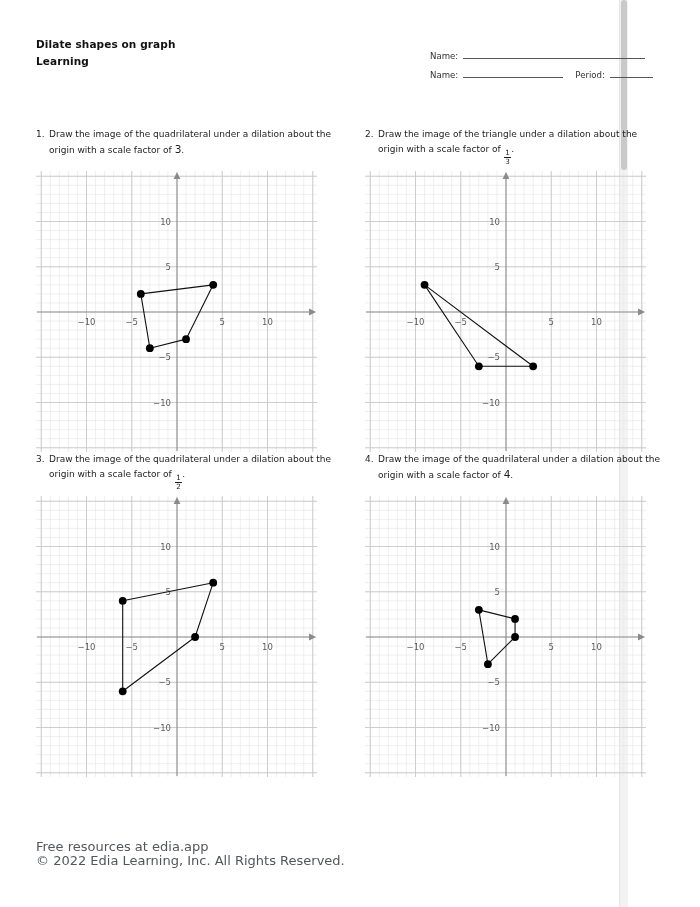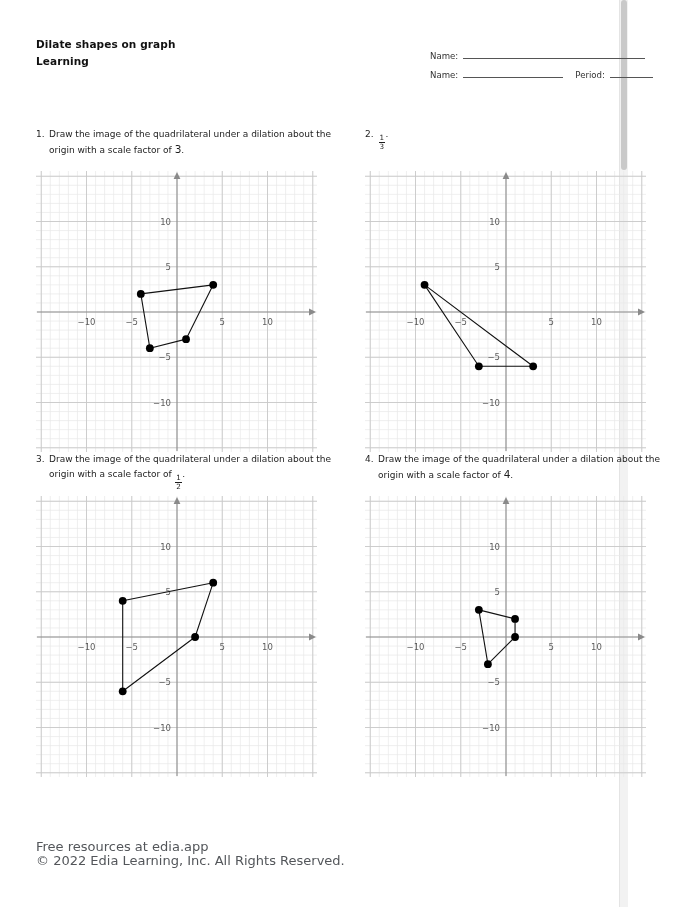--- a/index.html
+++ b/index.html
@@ -289,21 +289,21 @@
             <circle cx="150.05" cy="168.15" r="3.9"></circle>
             <circle cx="113.85" cy="177.2" r="3.9"></circle>
           </g>
         </svg>
     </div>
   </div>
 
   <div class="problem p2">
     <div class="prompt">
       <span class="prompt-num">2.</span>
-      <span class="prompt-text"> <span class="frac">
+      <span class="prompt-text"><span>Draw the image of the triangle under a dilation about the origin with a scale factor of</span> <span class="frac">
             <span class="num">1</span>
             <span class="den">3</span>
           </span><span>.</span></span>
     </div>
     <div class="graph-wrap">
       <svg width="281" height="281" viewBox="0 0 281 281">
           <g stroke="#e8e8e8" stroke-width="0.7">
             <line x1="5.25" y1="0" x2="5.25" y2="281"></line>
             <line x1="0" y1="276.75" x2="281" y2="276.75"></line>
             <line x1="14.299999999999983" y1="0" x2="14.299999999999983" y2="281"></line>

